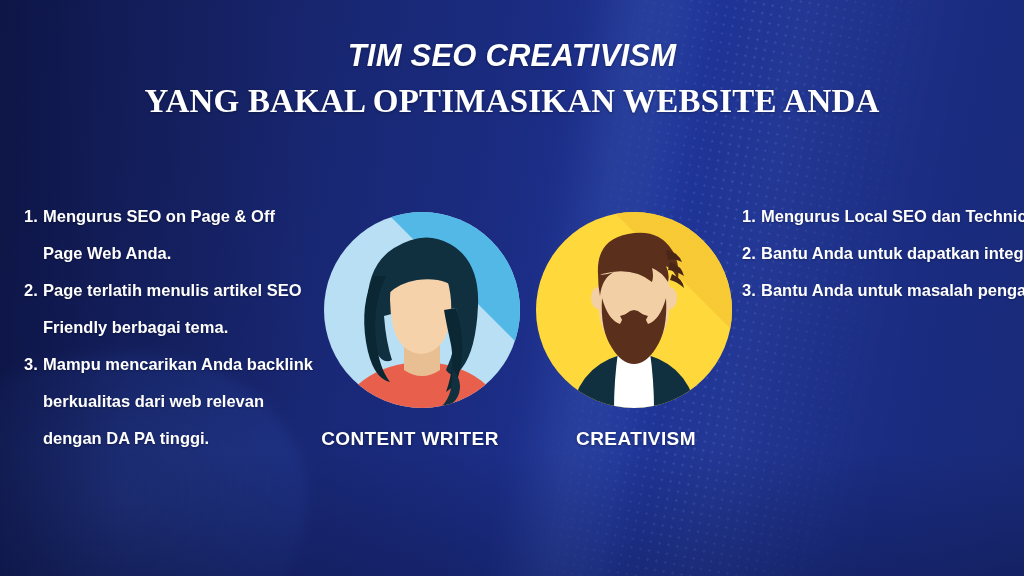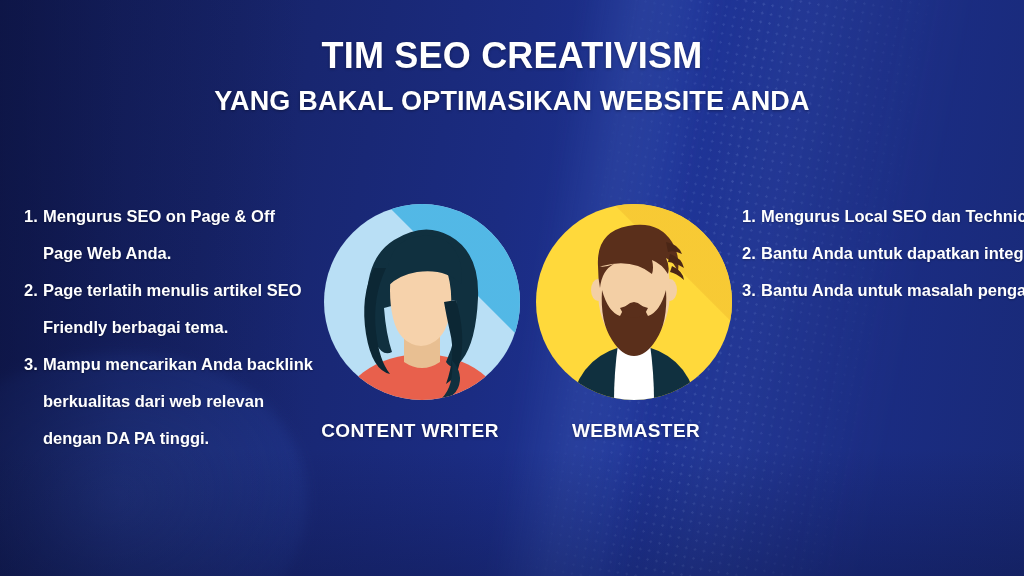--- a/index.html
+++ b/index.html
@@ -107,28 +107,30 @@
     top: 34px;
     left: 0;
     width: 1024px;
     text-align: center;
     color: #ffffff;
     font-weight: bold;
     letter-spacing: 0.2px;
     text-shadow: 0 1px 3px rgba(0,0,0,0.35);
   }
   .heading .line1 {
-    font-size: 36px;
+    font-size: 31px;
     line-height: 44px;
     white-space: nowrap;
+    font-style: italic;
   }
   .heading .line2 {
-    font-size: 27px;
+    font-size: 33px;
     line-height: 46px;
     white-space: nowrap;
+    font-family: Liberation Serif, serif;
   }
 
   
   .col-list {
     position: absolute;
     color: #ffffff;
     font-size: 16.5px;
     font-weight: bold;
     line-height: 37px;
     text-shadow: 0 1px 2px rgba(0,0,0,0.30);
@@ -151,21 +153,21 @@
   .col-right .li-text { white-space: nowrap; }
 
   
   .avatar-group {
     position: absolute;
     top: 200px;
     left: 324px;
   }
   .person {
     position: absolute;
-    top: 4px;
+    top: 12px;
   }
   .person.writer    { left: 0;   }
   .person.webmaster { left: 212px; }
 
   .circle {
     position: relative;
     width: 196px;
     height: 196px;
     border-radius: 50%;
     overflow: hidden;
@@ -303,17 +305,17 @@
           <path d="M84 104 q14 -6 28 0 q-4 10 -14 10 q-10 0 -14 -10 z" fill="#5a2f1b"></path>
 
           <path d="M62 62 q-2 -34 30 -40 q30 -6 44 16 q8 12 6 30 q-4 -10 -12 -14 q4 8 2 16 q-6 -10 -16 -14 q2 8 0 14 q-20 -16 -50 -8 q-4 2 -4 0 z" fill="#5a2f1b"></path>
           <path d="M62 62 q0 12 2 22 q2 -18 14 -24 q-10 4 -16 2 z" fill="#5a2f1b"></path>
 
           <path d="M130 38 q12 2 16 12 q-8 -4 -14 -2 z" fill="#4a2616"></path>
           <path d="M134 50 q12 4 14 14 q-9 -6 -16 -6 z" fill="#4a2616"></path>
           <path d="M136 62 q11 5 12 14 q-8 -7 -14 -8 z" fill="#4a2616"></path>
         </svg>
       </div>
-      <div class="role-label">WEBMASTER</div>
+      <div class="role-label">CREATIVISM</div>
     </div>
 
   </div>
 </div>
 
 </body></html>

